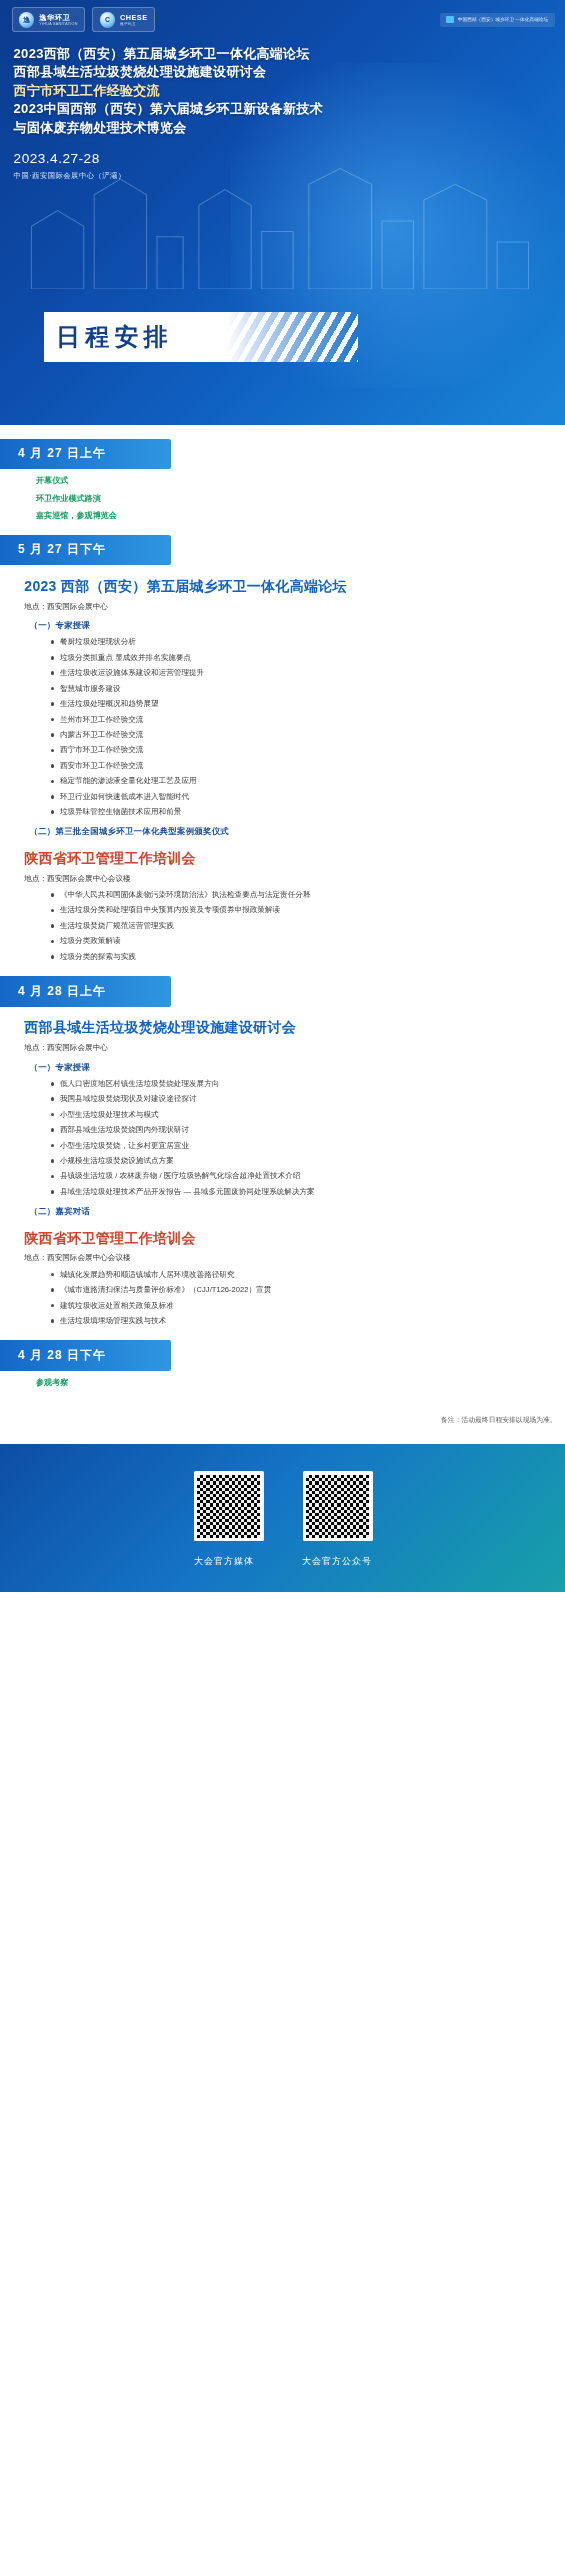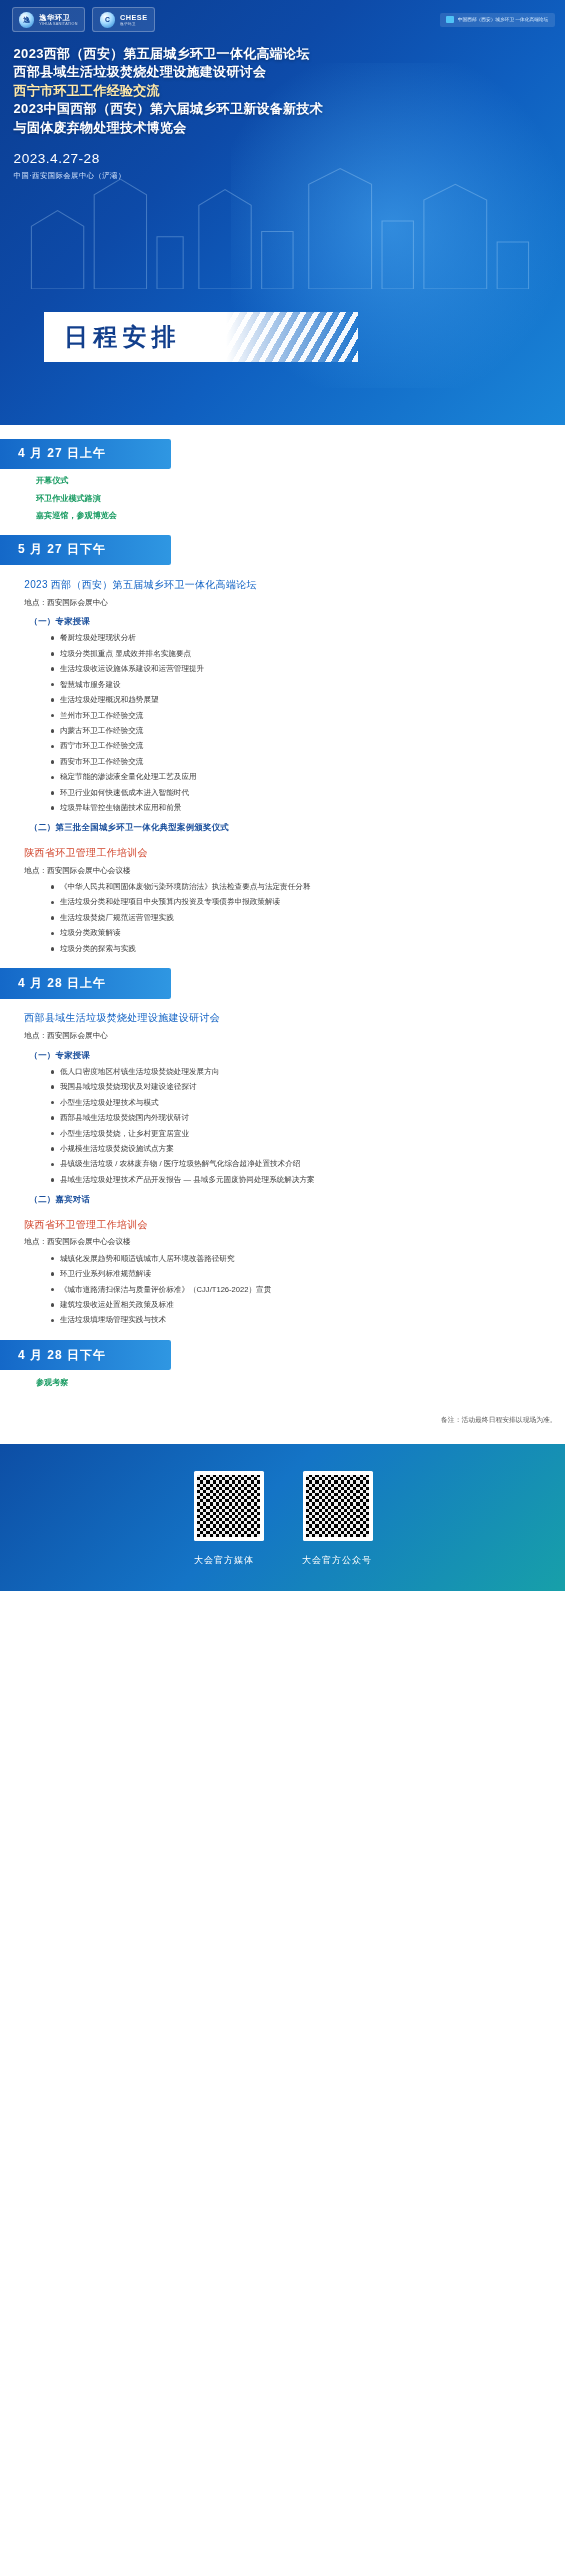--- a/index.html
+++ b/index.html
@@ -79,42 +79,42 @@
 
   
   .sched-banner {
     position: absolute; left: 44px; bottom: 63px; z-index: 4;
     width: 314px; height: 50px;
     background: linear-gradient(90deg, #ffffff 0%, #ffffff 58%, rgba(255,255,255,0.0) 100%);
     display:flex; align-items:center;
   }
   .sched-banner .txt {
     color:#123f8c; font-size: 24px; font-weight: bold; letter-spacing: 5.2px;
-    padding-left: 20px;
+    padding-left: 12px;
   }
   .sched-banner .stripes {
     flex:1; height:100%;
     background: repeating-linear-gradient(120deg, rgba(255,255,255,.95) 0 5.2px, rgba(255,255,255,0) 5.2px 11.5px);
   }
 
   
   .content { padding: 0 18px 5.2px 18px; background:#fff; }
 
   .daybar {
     margin: 13.6px 0 0 -18px;
     width: 171px;
     background: linear-gradient(90deg, #1468c8 0%, #2f97e2 100%);
     color:#fff; font-size: 12px; font-weight:bold;
     padding: 6.8px 0 6.8px 18px;
     letter-spacing: 1px;
     border-top-right-radius: 2.1px; border-bottom-right-radius: 2.1px;
   }
 
   .sec-title {
-    color:#1162c4; font-size: 10px; font-weight:normal;
+    color:#1162c4; font-size: 14px; font-weight:bold;
     margin: 12.6px 0 0 6.3px; letter-spacing: 0.3px;
   }
   .sec-title.red  { color:#d2452c; }
 
   .place {
     color:#333; font-size: 7.6px; margin: 5.8px 0 0 6.3px;
   }
 
   .simple-list { margin: 6.3px 0 0 18px; }
   .simple-list li {
@@ -275,21 +275,20 @@
         <li>小型生活垃圾焚烧，让乡村更宜居宜业</li>
         <li>小规模生活垃圾焚烧设施试点方案</li>
         <li>县镇级生活垃圾 / 农林废弃物 / 医疗垃圾热解气化综合超净处置技术介绍</li>
         <li>县域生活垃圾处理技术产品开发报告 — 县域多元固废协同处理系统解决方案</li>
       </ul>
       <div class="group-label">（二）嘉宾对话</div>
       <div class="sec-title red">陕西省环卫管理工作培训会</div>
       <div class="place">地点：西安国际会展中心会议楼</div>
       <ul class="bullets">
         <li>城镇化发展趋势和顺适镇城市人居环境改善路径研究</li>
-        <li>环卫行业系列标准规范解读</li>
         <li>《城市道路清扫保洁与质量评价标准》（CJJ/T126-2022）宣贯</li>
         <li>建筑垃圾收运处置相关政策及标准</li>
         <li>生活垃圾填埋场管理实践与技术</li>
       </ul>
       <div class="daybar">4 月 28 日下午</div>
       <ul class="simple-list">
         <li>参观考察</li>
       </ul>
     </div>
 

